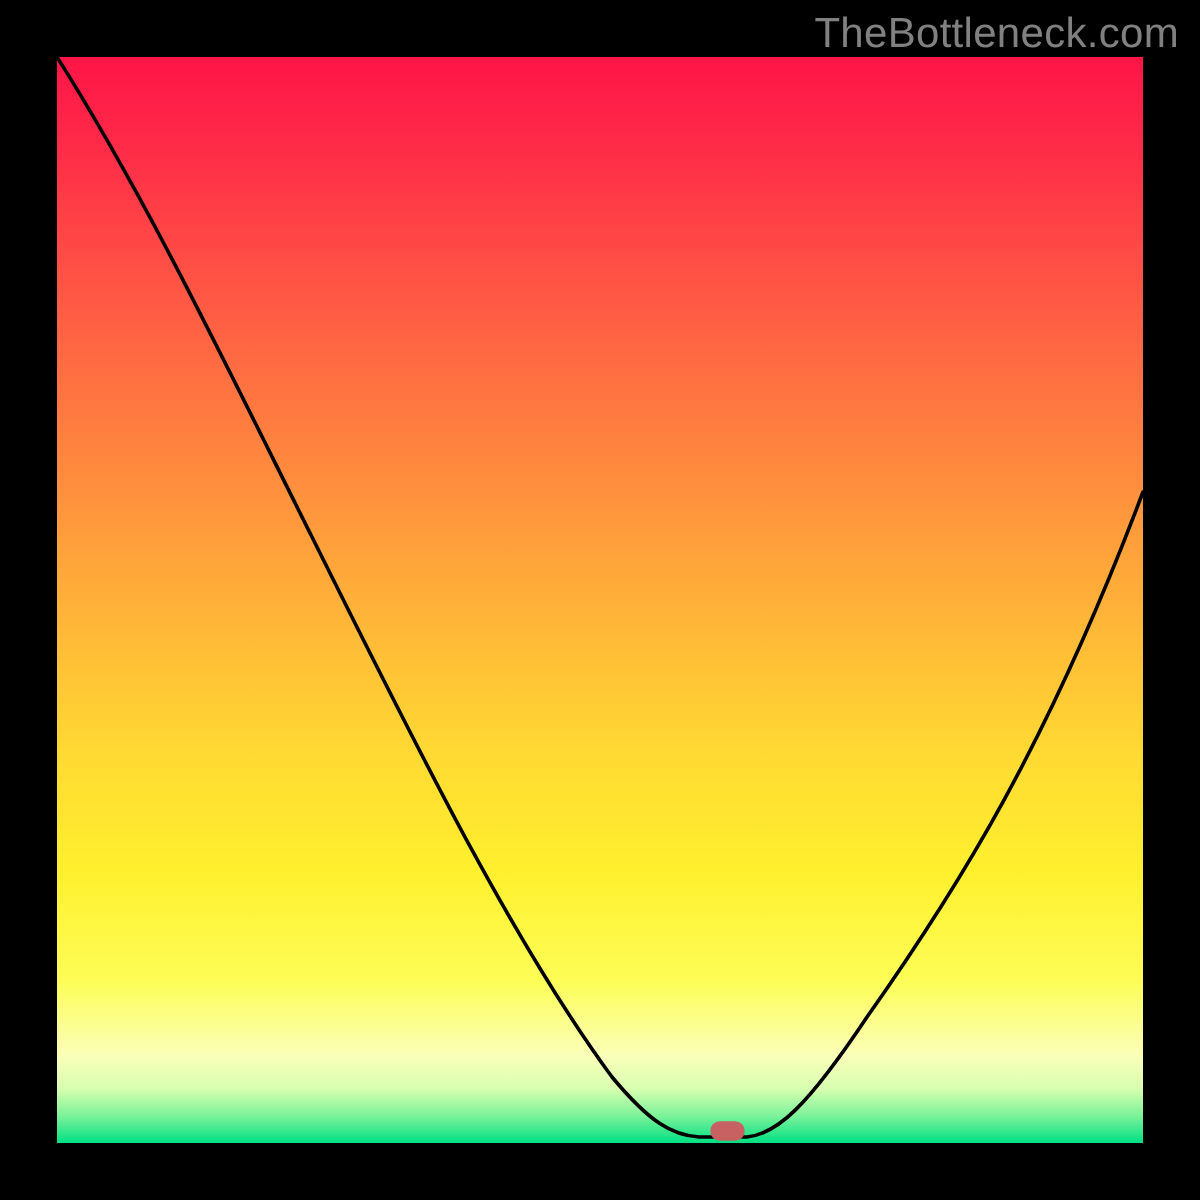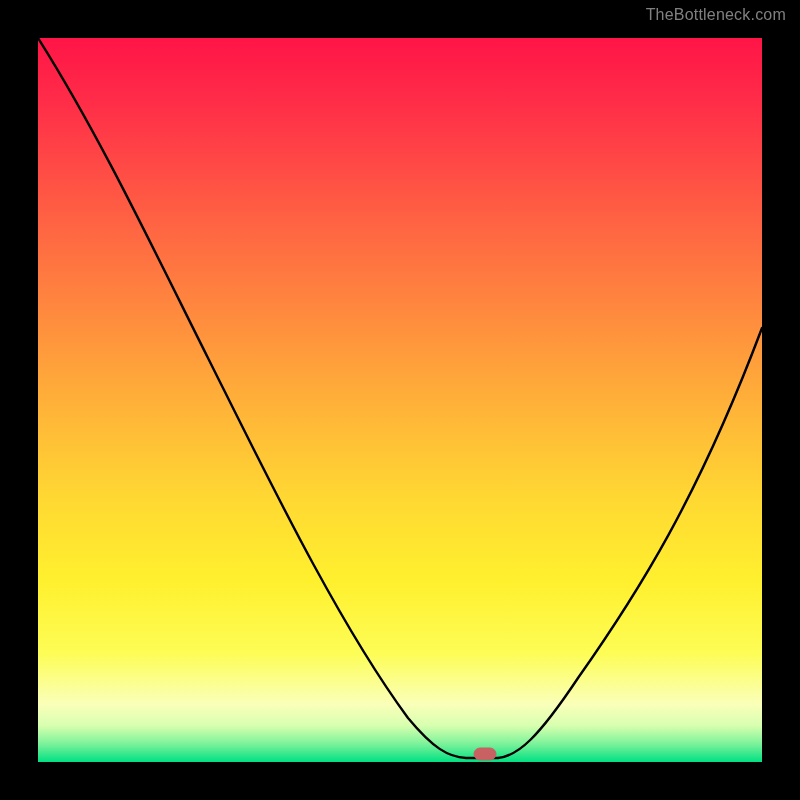--- a/index.html
+++ b/index.html
@@ -15,21 +15,21 @@
     position: relative;
     width: 800px;
     height: 800px;
     background: #000;
   }
   .watermark {
     position: absolute;
     top: 6px;
     right: 14px;
     color: #808080;
-    font-size: 16px;
+    font-size: 28px;
     font-weight: 500;
     letter-spacing: 0.2px;
     z-index: 5;
   }
   .plot-area {
     position: absolute;
     left: 38px;
     top: 38px;
     width: 724px;
     height: 724px;

